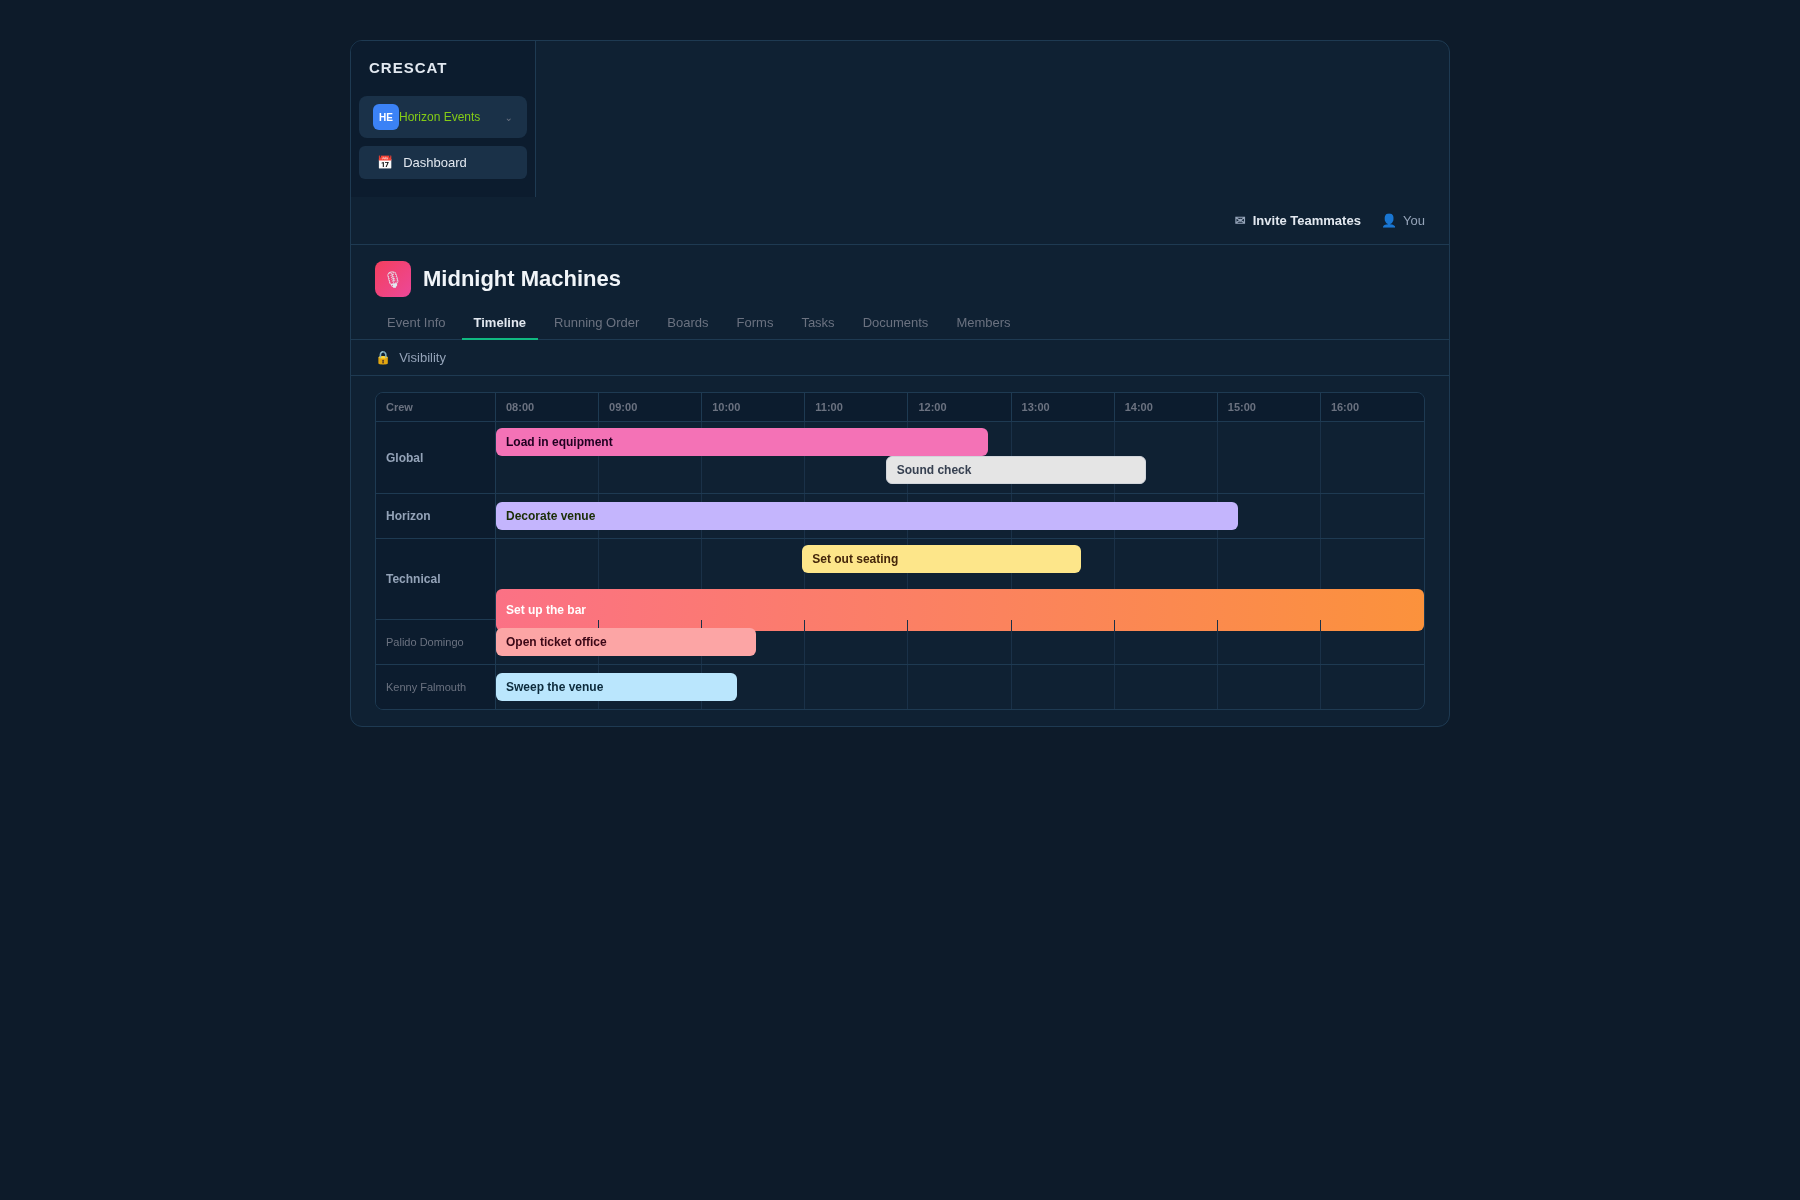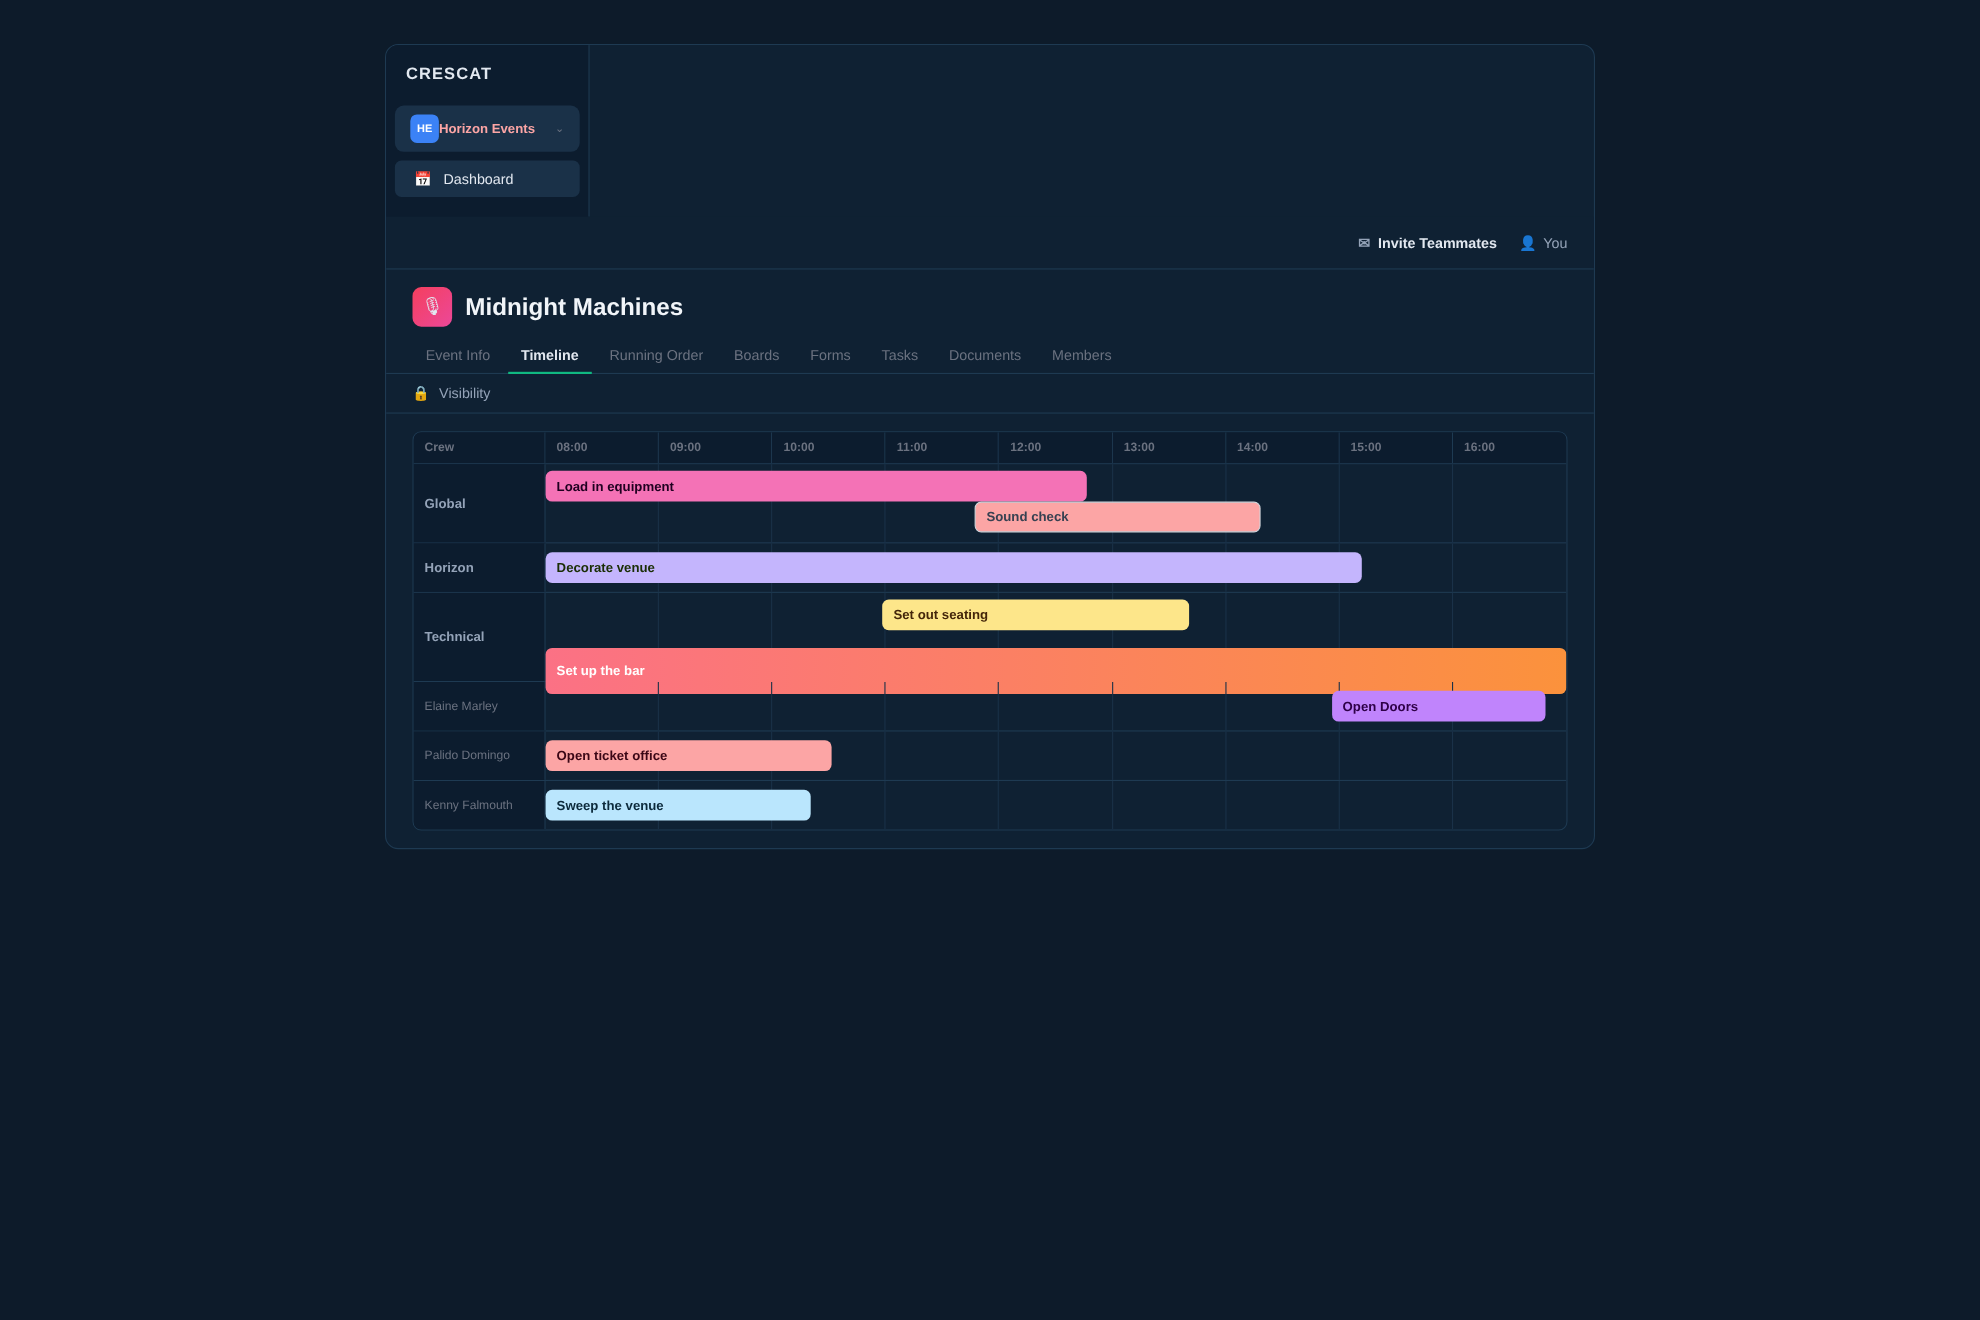--- a/index.html
+++ b/index.html
@@ -59,22 +59,22 @@
       display: flex;
       align-items: center;
       justify-content: center;
       font-size: 10px;
       font-weight: 700;
       color: white;
       flex-shrink: 0;
     }
     .workspace-name {
       font-size: 12px;
-      font-weight: 700;
-      color: #fca5a5;
+      font-weight: 400;
+      color: #84cc16;
       flex: 1;
     }
     .chevron-icon {
       color: #6b7280;
       font-size: 10px;
     }
     .nav-item {
       display: flex;
       align-items: center;
       gap: 10px;
@@ -288,21 +288,21 @@
     }
     
     .technical-content {
       grid-column: 2 / -1;
       position: relative;
       min-height: 80px;
     }
     
     .bar-pink { background: #f472b6; color: #1f0020; }
     .bar-white-outline {
-      background: #fca5a5;
+      background: #e5e5e5;
       border: 1px solid #d1d5db;
       color: #374151;
     }
     .bar-green { background: #c4b5fd; color: #1a2e05; }
     .bar-yellow { background: #fde68a; color: #44260a; }
     .bar-purple { background: #c084fc; color: #2e0047; }
     .bar-pink-soft { background: #fca5a5; color: #3b0716; }
     .bar-blue-light { background: #bae6fd; color: #0c2a3b; }
     
     .grid-lines {
@@ -461,40 +461,20 @@
               <div class="task-bar bar-yellow" style="left:33%; width:30%; top:6px;">
                 <span>Set out seating</span>
               </div>
 
               <div class="task-bar bar-salmon-full" style="left:0%; width:100%; top:50px; height:42px;">
                 <span>Set up the bar</span>
               </div>
             </div>
           </div>
 
-          <div class="timeline-row">
-            <div class="row-label small">Elaine Marley</div>
-            <div class="timeline-row-content">
-              <div class="grid-lines">
-                <div class="grid-line"></div>
-                  <div class="grid-line"></div>
-                  <div class="grid-line"></div>
-                <div class="grid-line"></div>
-                  <div class="grid-line"></div>
-                  <div class="grid-line"></div>
-                <div class="grid-line"></div>
-                  <div class="grid-line"></div>
-                  <div class="grid-line"></div>
-              </div>
-
-              <div class="task-bar bar-purple" style="left:77%; width:21%; top:8px;">
-                <span>Open Doors</span>
-              </div>
-            </div>
-          </div>
 
           <div class="timeline-row">
             <div class="row-label small">Palido Domingo</div>
             <div class="timeline-row-content">
               <div class="grid-lines">
                 <div class="grid-line"></div>
                   <div class="grid-line"></div>
                   <div class="grid-line"></div>
                 <div class="grid-line"></div>
                   <div class="grid-line"></div>

